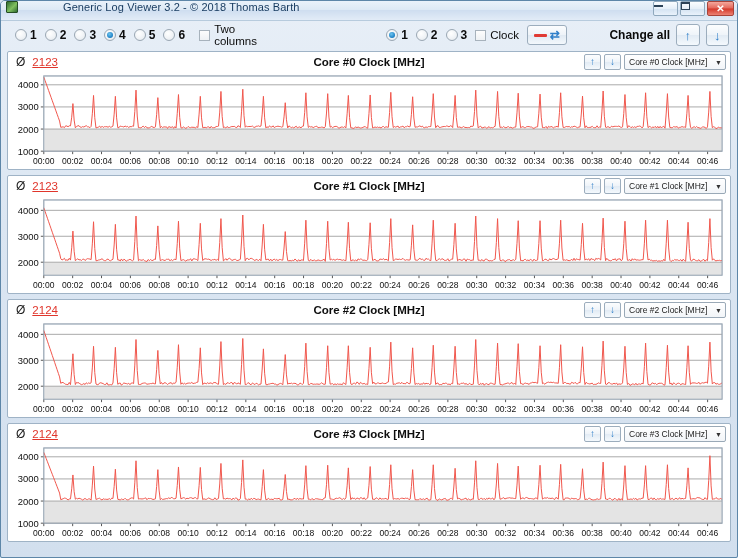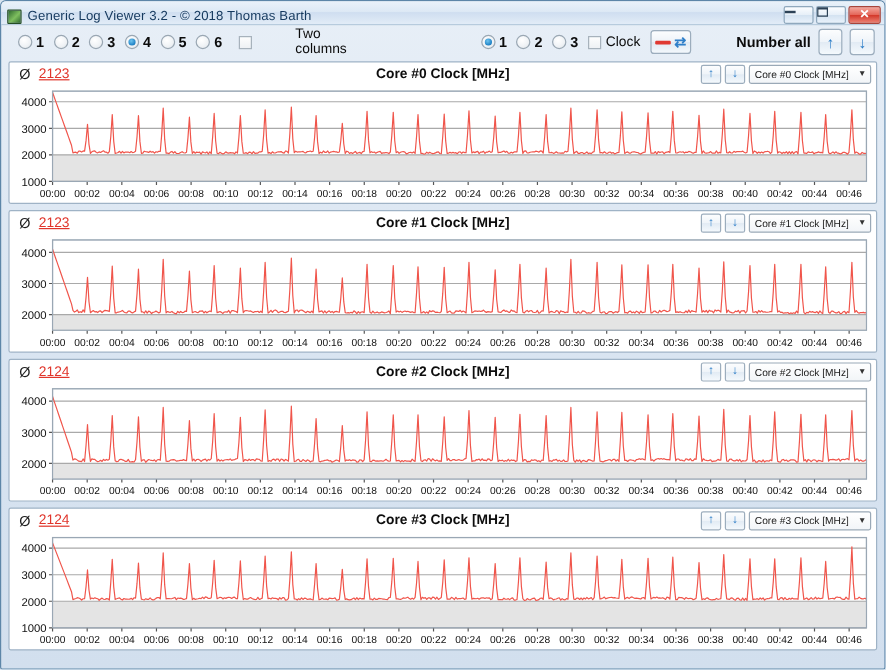--- a/index.html
+++ b/index.html
@@ -14,24 +14,25 @@
     background: linear-gradient(to bottom, #e8eff7 0%, #dbe6f2 40%, #d2dfee 100%);
     border: 1px solid #5d86a8;
     border-radius: 5px 5px 2px 2px;
     overflow: hidden;
   }
 
   
   .titlebar {
     height: 20px;
     display: flex;
-    align-items: flex-end;
+    align-items: flex-start;
     padding: 0 3px 0 5px;
     background: linear-gradient(to bottom, #eaf2fa 0%, #dde9f5 45%, #cfdef0 50%, #e2ecf7 100%);
     border-bottom: 1px solid #b7cbdd;
+    gap: 40px;
   }
   .app-icon {
     width: 12px; height: 12px;
     margin-right: 5px;
     background: linear-gradient(135deg, #2f6b2f, #7fbf5f 55%, #2f6b2f);
     border: 1px solid #244d24;
     border-radius: 1px;
     flex: none;
   }
   .title-text {
@@ -243,21 +244,21 @@
       <span class="radio-item">
           <span class="radio-dot"></span>
           <span>5</span>
         </span>
       <span class="radio-item">
           <span class="radio-dot"></span>
           <span>6</span>
         </span>
     </span>
 
-    <span class="chk-label" style="margin-left:6px;gap:32px;">
+    <span class="chk-label" style="margin-left:6px;">
       <span class="chk"></span>
       <span>Two columns</span>
     </span>
 
     <span class="tb-sep-wide"></span>
 
     <span class="bold-label" style="margin-right:8px;margin-top:48px;">Number of files</span>
 
     <span class="radio-group">
       <span class="radio-item">
@@ -278,21 +279,21 @@
       <span class="chk"></span>
       <span>Clock</span>
     </span>
 
     <span class="icon-btn" style="margin-left:4px;">
       <span class="red-dash"></span>
       <span class="swap-icon">⇄</span>
     </span>
 
     <span class="tb-sep-wide" style="width:48px;"></span>
-    <span class="bold-label">Number all</span>
+    <span class="bold-label">Change all</span>
 
     <span class="arrow-btn">
         <span class="arrow-glyph">↑</span>
       </span>
     <span class="arrow-btn">
         <span class="arrow-glyph">↓</span>
       </span>
   </div>
 
   <div class="charts" id="charts-container">

